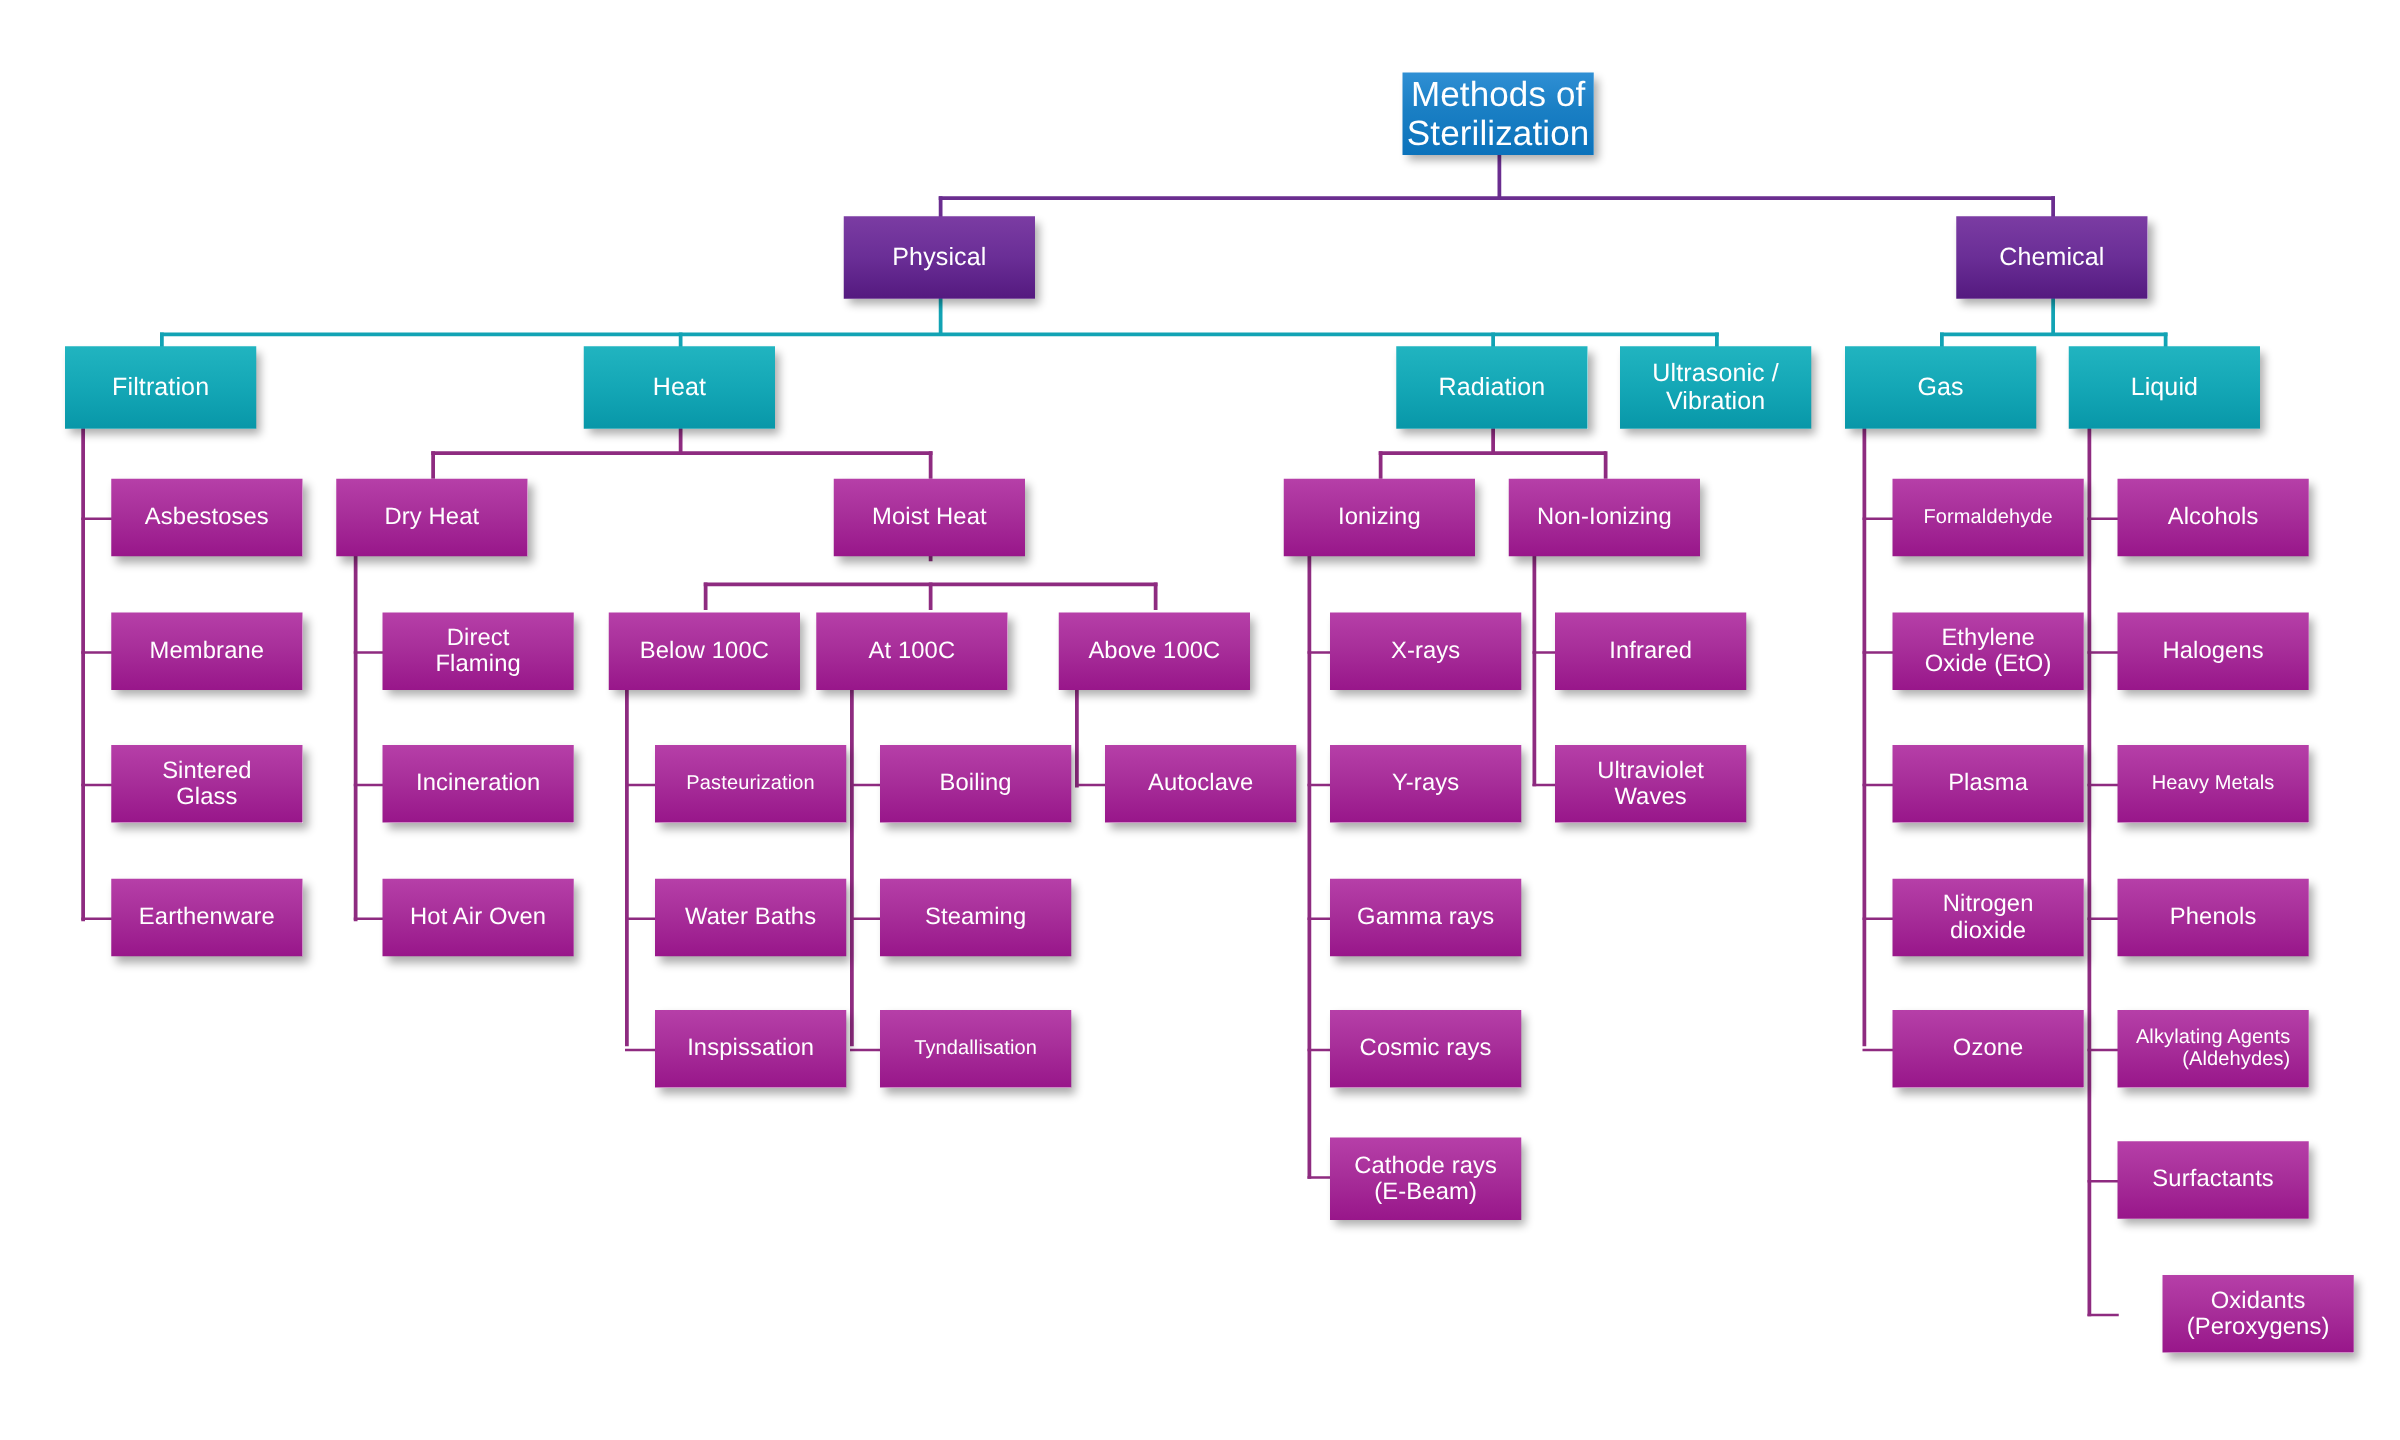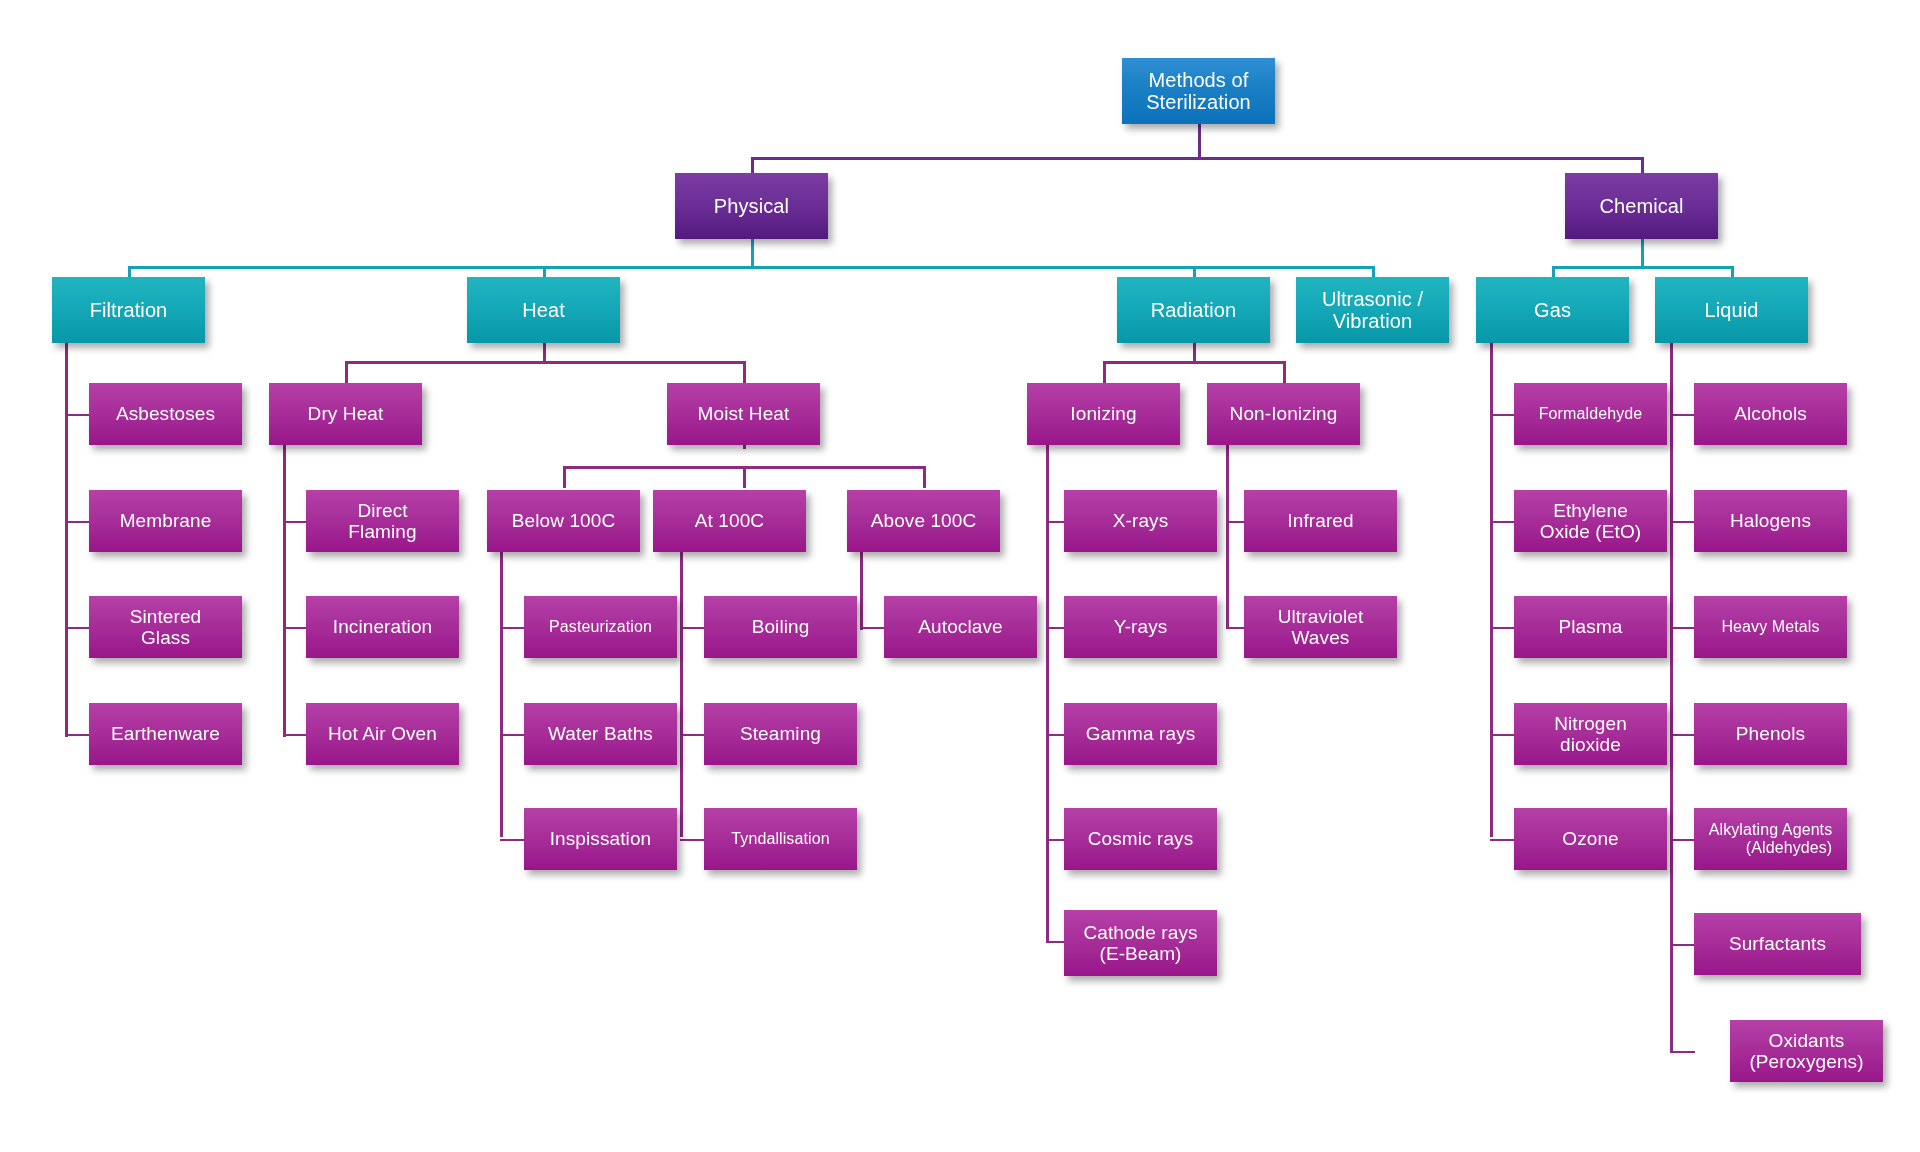--- a/index.html
+++ b/index.html
@@ -26,21 +26,21 @@
     text-align: center;
     color: #ffffff;
     line-height: 1.12;
     padding: 2px 6px;
     box-shadow: 4px 5px 7px rgba(0,0,0,0.33);
     letter-spacing: 0.1px;
     white-space: pre-line;
   }
   .lvl-root {
     background: linear-gradient(180deg, #2f8fd4 0%, #1a7fc4 45%, #0b72bb 100%);
-    font-size: 20px;
+    font-size: 28px;
   }
   .lvl-cat {
     background: linear-gradient(180deg, #7b3ca3 0%, #6a2e96 50%, #54197f 100%);
     font-size: 20px;
   }
   .lvl-teal {
     background: linear-gradient(180deg, #21b4c0 0%, #14a7b6 50%, #0897a8 100%);
     font-size: 20px;
   }
   .lvl-mag {
@@ -226,17 +226,17 @@
   <div class="node lvl-mag" style="left:1514px; top:703px; width:153px; height:62px;">Nitrogen
 dioxide</div>
   <div class="node lvl-mag" style="left:1514px; top:808px; width:153px; height:62px;">Ozone</div>
 
   <div class="node lvl-mag" style="left:1694px; top:383px; width:153px; height:62px;">Alcohols</div>
   <div class="node lvl-mag" style="left:1694px; top:490px; width:153px; height:62px;">Halogens</div>
   <div class="node lvl-mag small" style="left:1694px; top:596px; width:153px; height:62px;">Heavy Metals</div>
   <div class="node lvl-mag" style="left:1694px; top:703px; width:153px; height:62px;">Phenols</div>
   <div class="node lvl-mag cond" style="left:1694px; top:808px; width:153px; height:62px;text-align:right;">Alkylating Agents
 (Aldehydes)</div>
-  <div class="node lvl-mag" style="left:1694px; top:913px; width:167px; height:62px;">Surfactants</div>
+  <div class="node lvl-mag" style="left:1694px; top:913px; width:153px; height:62px;">Surfactants</div>
   <div class="node lvl-mag" style="left:1694px; top:1020px; width:153px; height:62px;margin-left:36px;">Oxidants
 (Peroxygens)</div>
 
 </div>
 
 </body></html>

